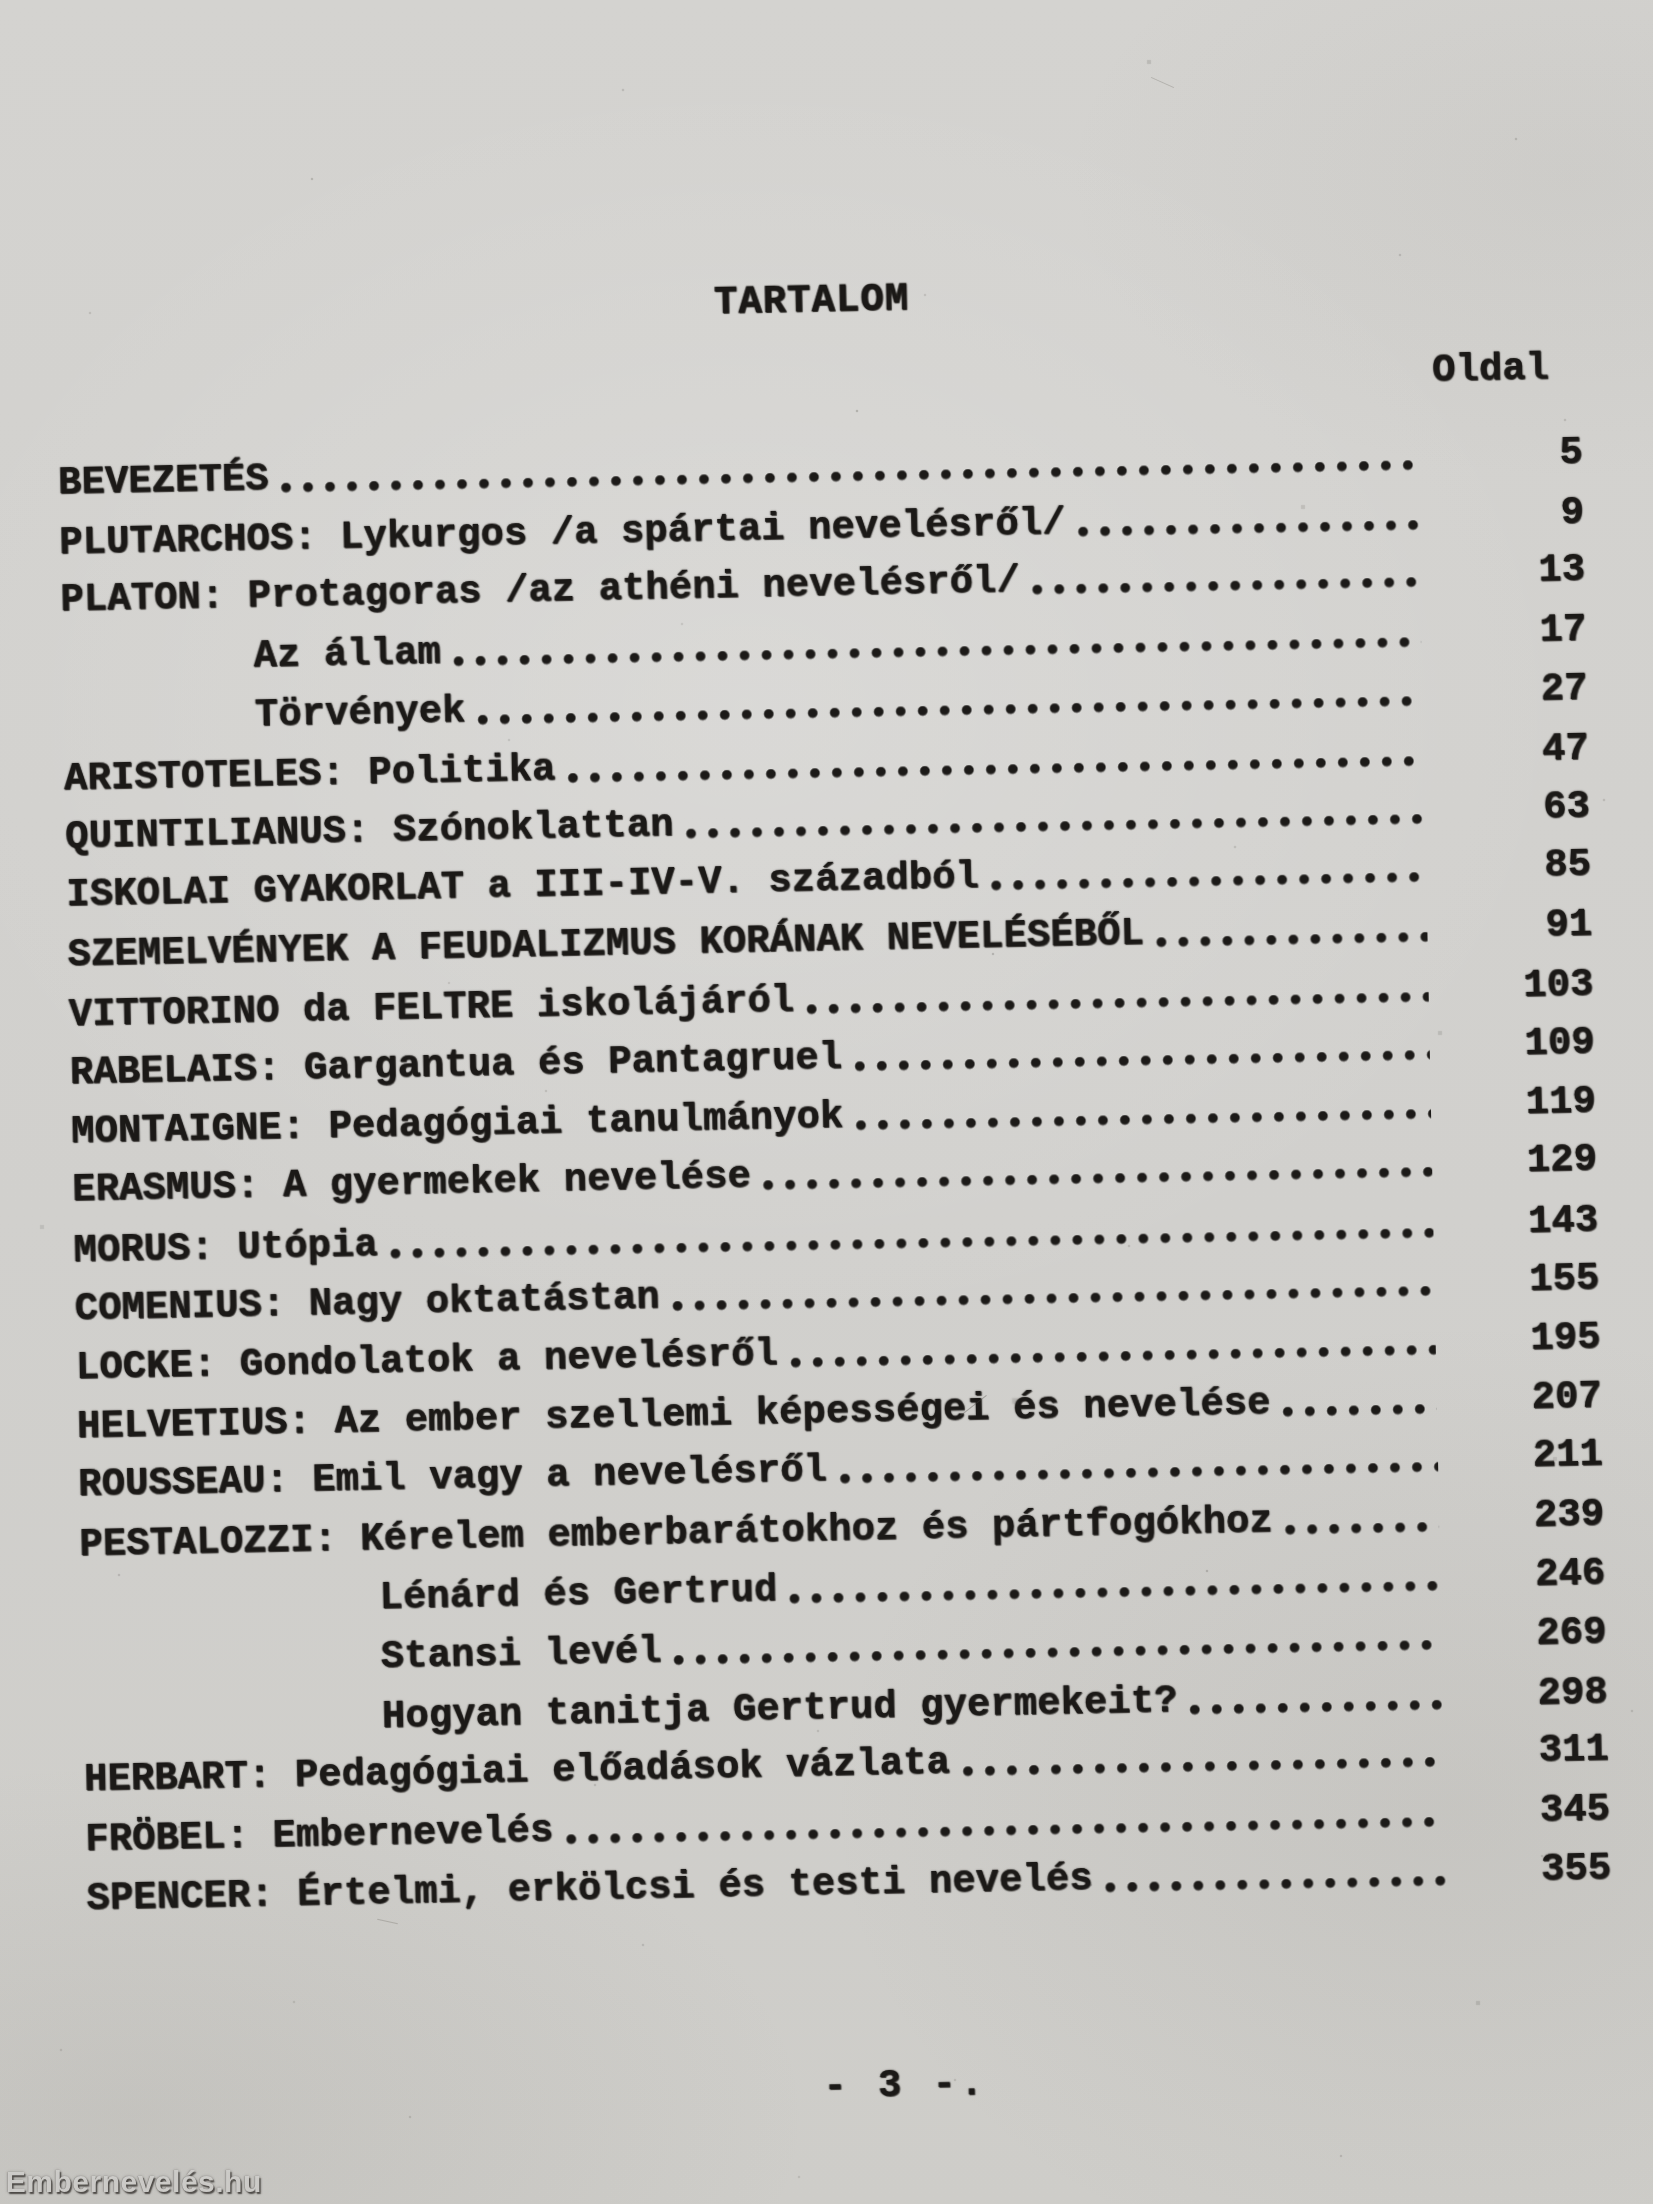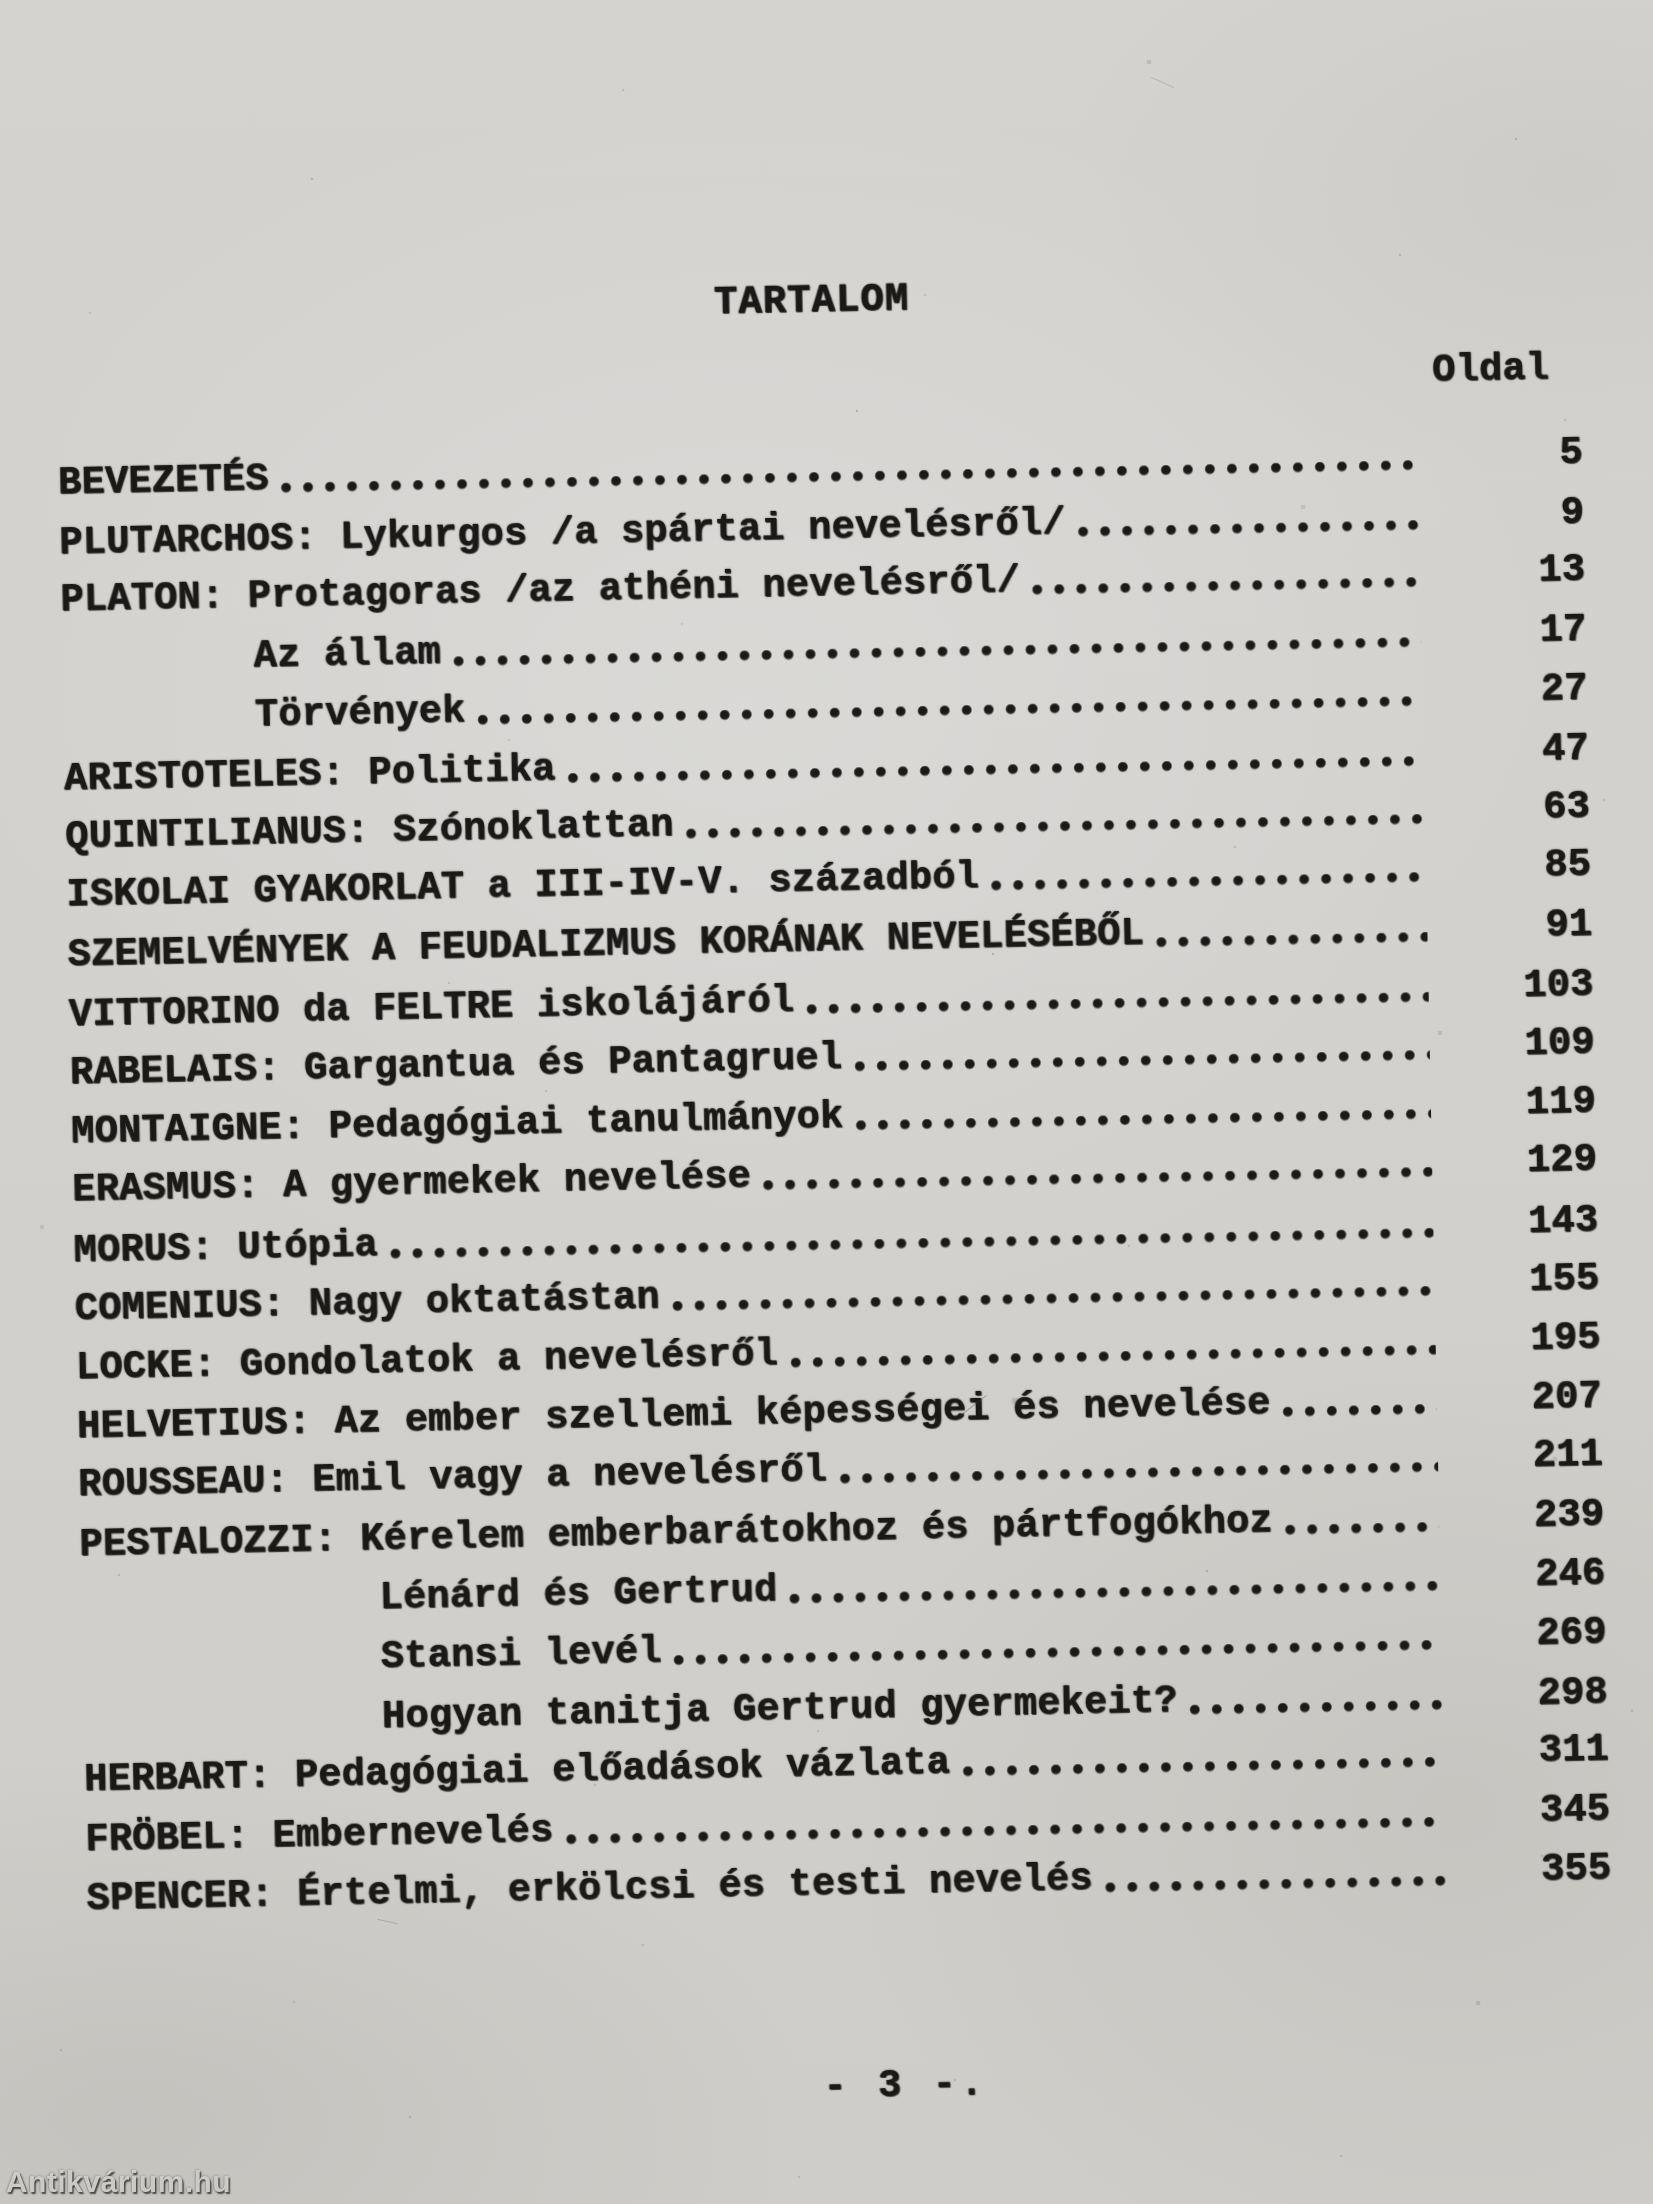--- a/index.html
+++ b/index.html
@@ -267,15 +267,15 @@
     <span class="leader"></span>
     <span class="toc-page typed">355</span>
   </div>
 </div>
     <div class="footer typed">- 3 -.</div>
   </div>
   <div class="specks"></div>
   <div class="fiber f1"></div>
   <div class="fiber f2"></div>
   <div class="fiber f3"></div>
-  <div class="watermark">Antikvárium.hu</div>
+  <div class="watermark">Embernevelés.hu</div>
 </div>
 
 
 </body></html>

